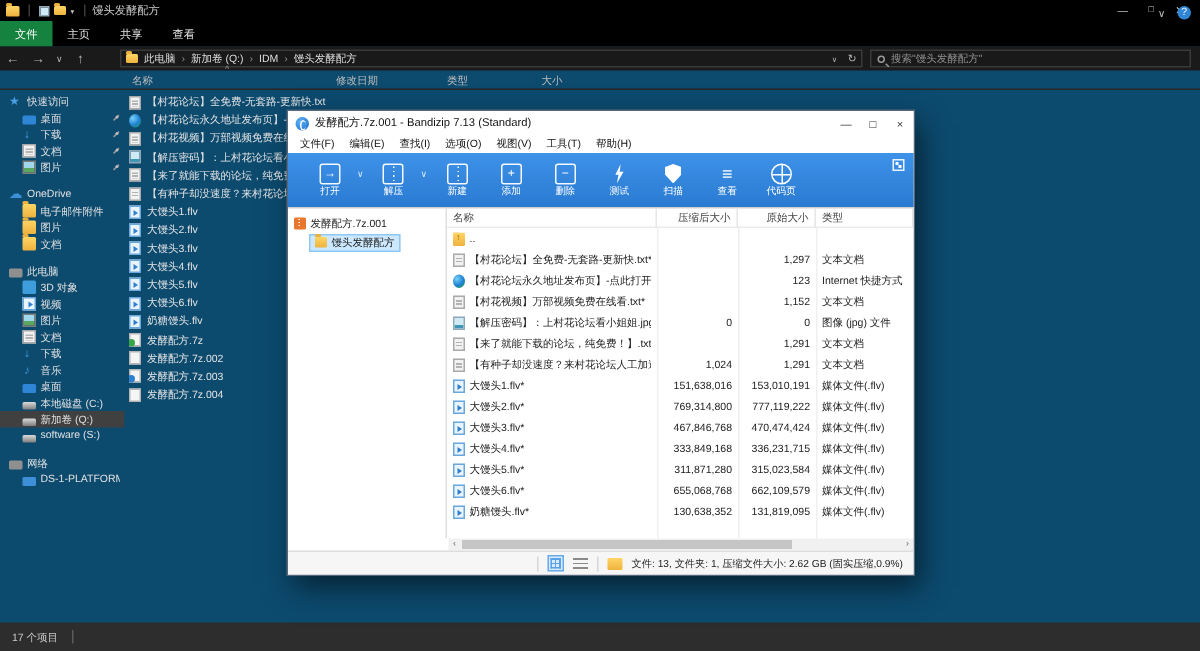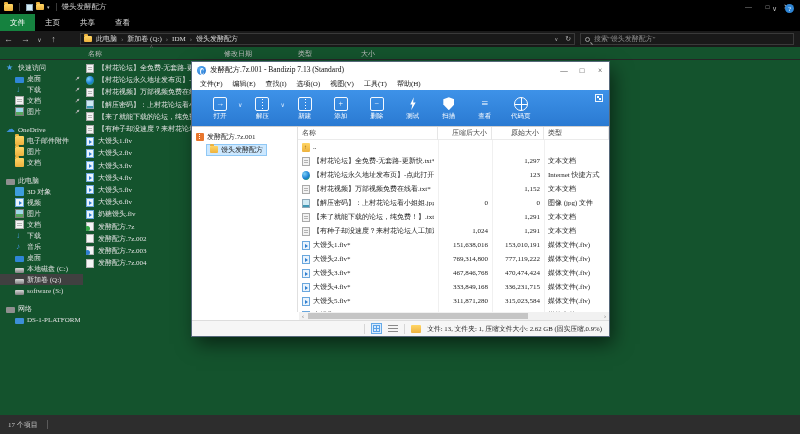--- a/index.html
+++ b/index.html
@@ -1,17 +1,17 @@
 <!DOCTYPE html>
 <html><head>
 <meta charset="utf-8">
 <style>
   html,body{margin:0;padding:0;background:#000;}
-  .screen{position:relative;width:800px;height:434px;background:#14532d;overflow:hidden;
-    font-family:Liberation Serif, serif;-webkit-font-smoothing:antialiased;}
+  .screen{position:relative;width:800px;height:434px;background:#0c4a6e;overflow:hidden;
+    font-family:Liberation Sans, sans-serif;-webkit-font-smoothing:antialiased;}
   .screen *{box-sizing:border-box;}
 
   
   .ex-titlebar{position:absolute;top:0;left:0;right:0;height:14px;background:#000;display:flex;align-items:center;padding:0 4px;}
   .qat{display:flex;align-items:center;gap:3px;}
   .qat-sep{width:1px;height:8px;background:#3a3a3a;margin:0 3px;}
   .ex-title{font-size:7.5px;color:#c9c9c9;margin-left:2px;white-space:nowrap;}
   .wcs{margin-left:auto;display:flex;}
   .wc{width:19px;height:14px;display:flex;align-items:center;justify-content:center;font-size:7px;color:#cfcfcf;}
   .wc-max{font-size:6px;}
@@ -82,21 +82,21 @@
   .fic[data-icon="folderup"]::after{content:"↑";position:absolute;left:2px;top:0px;font-size:6px;color:#8a6414;line-height:9px;}
 
   
   .ex-files{position:absolute;top:62px;left:86px;right:2px;bottom:19px;overflow:hidden;}
   .ex-frow{display:flex;align-items:center;gap:4px;height:12.2px;font-size:7px;color:#e3e3e3;white-space:nowrap;}
   .ex-status{position:absolute;left:0;right:0;bottom:0;height:19px;background:#2d2d2d;display:flex;align-items:center;padding-left:8px;gap:9px;}
   .ex-status .txt{font-size:7px;color:#c8c8c8;}
   .st-sep{width:1px;height:9px;background:#5a5a5a;}
 
   
-  .bz{position:absolute;left:192px;top:62px;width:417px;height:274px;background:#fff;z-index:5;
+  .bz{position:absolute;left:192px;top:74px;width:417px;height:309px;background:#fff;z-index:5;
       box-shadow:0 0 0 1px #56687a, 4px 8px 18px rgba(0,0,0,.55);font-size:7px;color:#1c1c1c;}
   .bz-titlebar{height:16px;display:flex;align-items:center;padding-left:5px;background:#fff;}
   .bz-appicon{width:9px;height:9px;border-radius:50%;background:radial-gradient(circle at 35% 35%,#5fb2f5,#1668c8);position:relative;flex:none;}
   .bz-appicon::after{content:"";position:absolute;left:3px;top:2px;width:3px;height:5px;border-radius:50%;border:1px solid #fff;border-right:none;}
   .bz-title{font-size:7.5px;color:#111;margin-left:4px;white-space:nowrap;overflow:hidden;}
   .bz-wcs{margin-left:auto;display:flex;}
   .bz-wc{width:18px;height:16px;display:flex;align-items:center;justify-content:center;font-size:7.5px;color:#333;}
   .bz-menubar{height:12px;display:flex;align-items:center;padding-left:3px;background:#fff;}
   .bz-menuitem{font-size:7px;color:#111;padding:0 5px;}
   .bz-toolbar{height:36px;background:linear-gradient(180deg,#3e92e8,#2a7ad2);display:flex;align-items:center;padding:0 10px;position:relative;}

